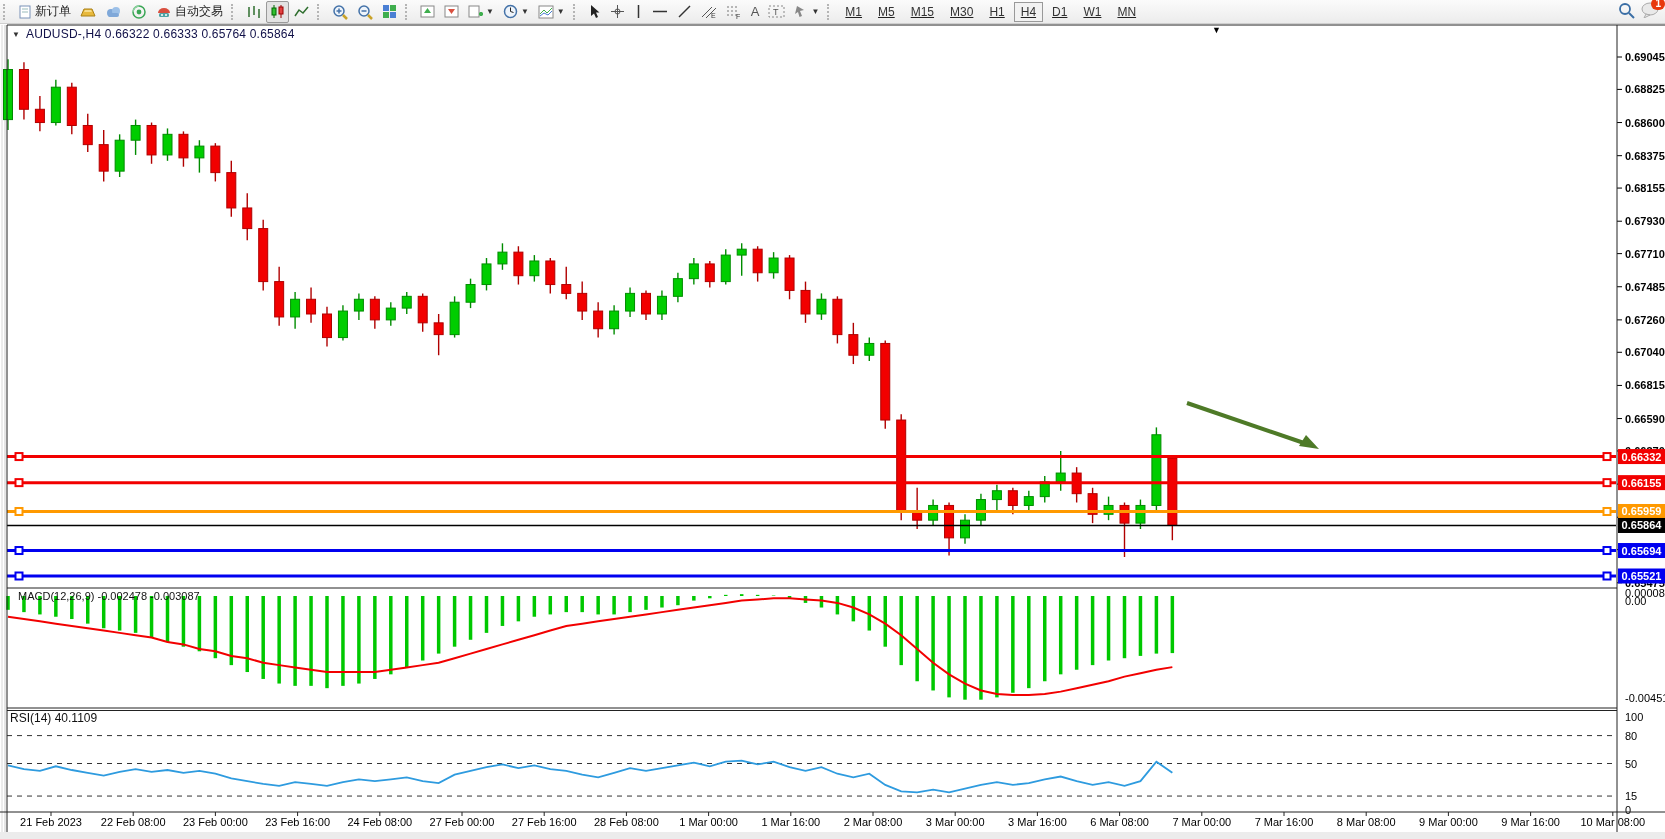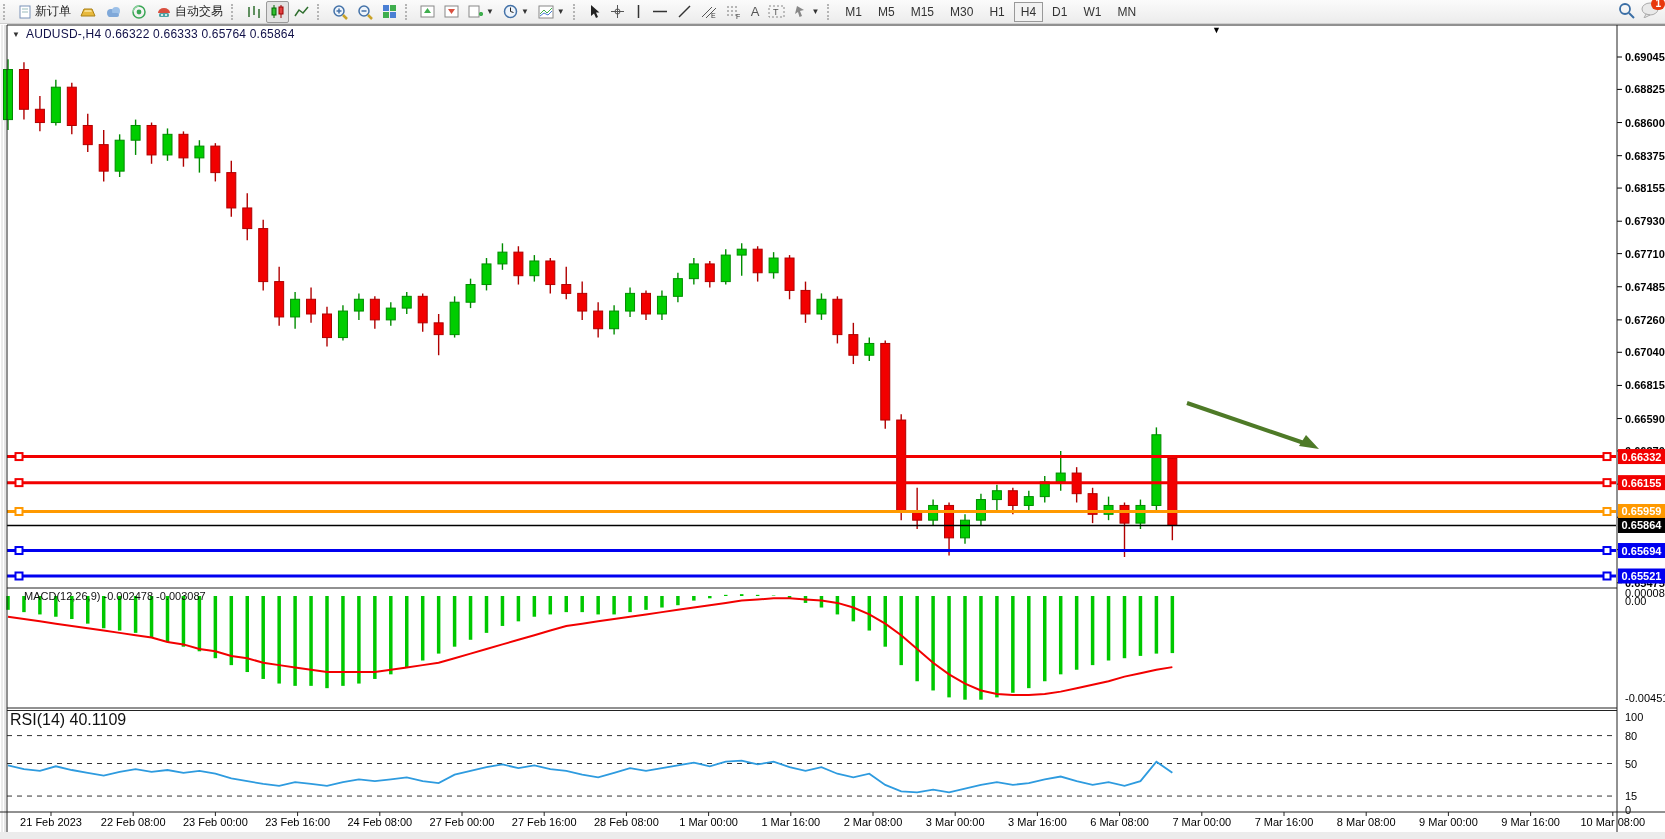--- a/index.html
+++ b/index.html
@@ -17,22 +17,22 @@
   .tf-btn{padding:0 6px;height:18px;display:flex;align-items:center;color:#333;border:1px solid transparent;}
   .tf-btn.active{border:1px solid #999;background:#f2f2f2;}
   .toolbar-right{margin-left:auto;display:flex;align-items:center;gap:6px;padding-right:6px;}
   .badge{position:absolute;top:-4px;right:-6px;background:#e8380d;color:#fff;border-radius:8px;
          font-size:10px;font-weight:bold;padding:0 4px;line-height:12px;}
   .bubble-wrap{position:relative;}
   
   .overlay{position:absolute;z-index:3;color:#0a0a3c;font-size:12px;white-space:nowrap;}
   #chart-title{top:27px;left:12px;display:flex;gap:6px;align-items:center;color:#101048;}
   #chart-title .sym{letter-spacing:.2px;text-align:right;}
-  #ind-macd{top:590px;left:24px;font-size:11px;color:#111;}
-  #ind-rsi{top:711px;left:10px;font-size:16px;color:#111;}
+  #ind-macd{top:590px;left:18px;font-size:11px;color:#111;}
+  #ind-rsi{top:711px;left:10px;font-size:12px;color:#111;}
   #mini-caret{top:25px;left:1212px;font-size:9px;color:#000;}
   svg text{font-family:"Liberation Sans","DejaVu Sans",sans-serif;}
 </style>
 </head>
 <body>
 
 <div class="toolbar">
   <span class="grip"></span>
 
   <div class="tbtn">
@@ -229,21 +229,21 @@
       </svg>
     </div>
   <div class="tbtn">
       <svg width="14" height="15">
         <polygon points="3,2 10,6 6,7 8,12 5.5,13 4,8 1,10" fill="#888"></polygon>
       </svg>
       <span class="caret">▼</span>
     </div>
 
   <span class="grip"></span>
-  <div id="tf-group" style="display:flex;align-items:center;gap:2px;">
+  <div id="tf-group" style="display:flex;align-items:center;gap:2px;text-decoration:underline;">
       <div class="tf-btn">M1</div>
       <div class="tf-btn">M5</div>
       <div class="tf-btn">M15</div>
       <div class="tf-btn">M30</div>
       <div class="tf-btn">H1</div>
       <div class="tf-btn active">H4</div>
       <div class="tf-btn">D1</div>
       <div class="tf-btn">W1</div>
       <div class="tf-btn">MN</div>
     </div>

